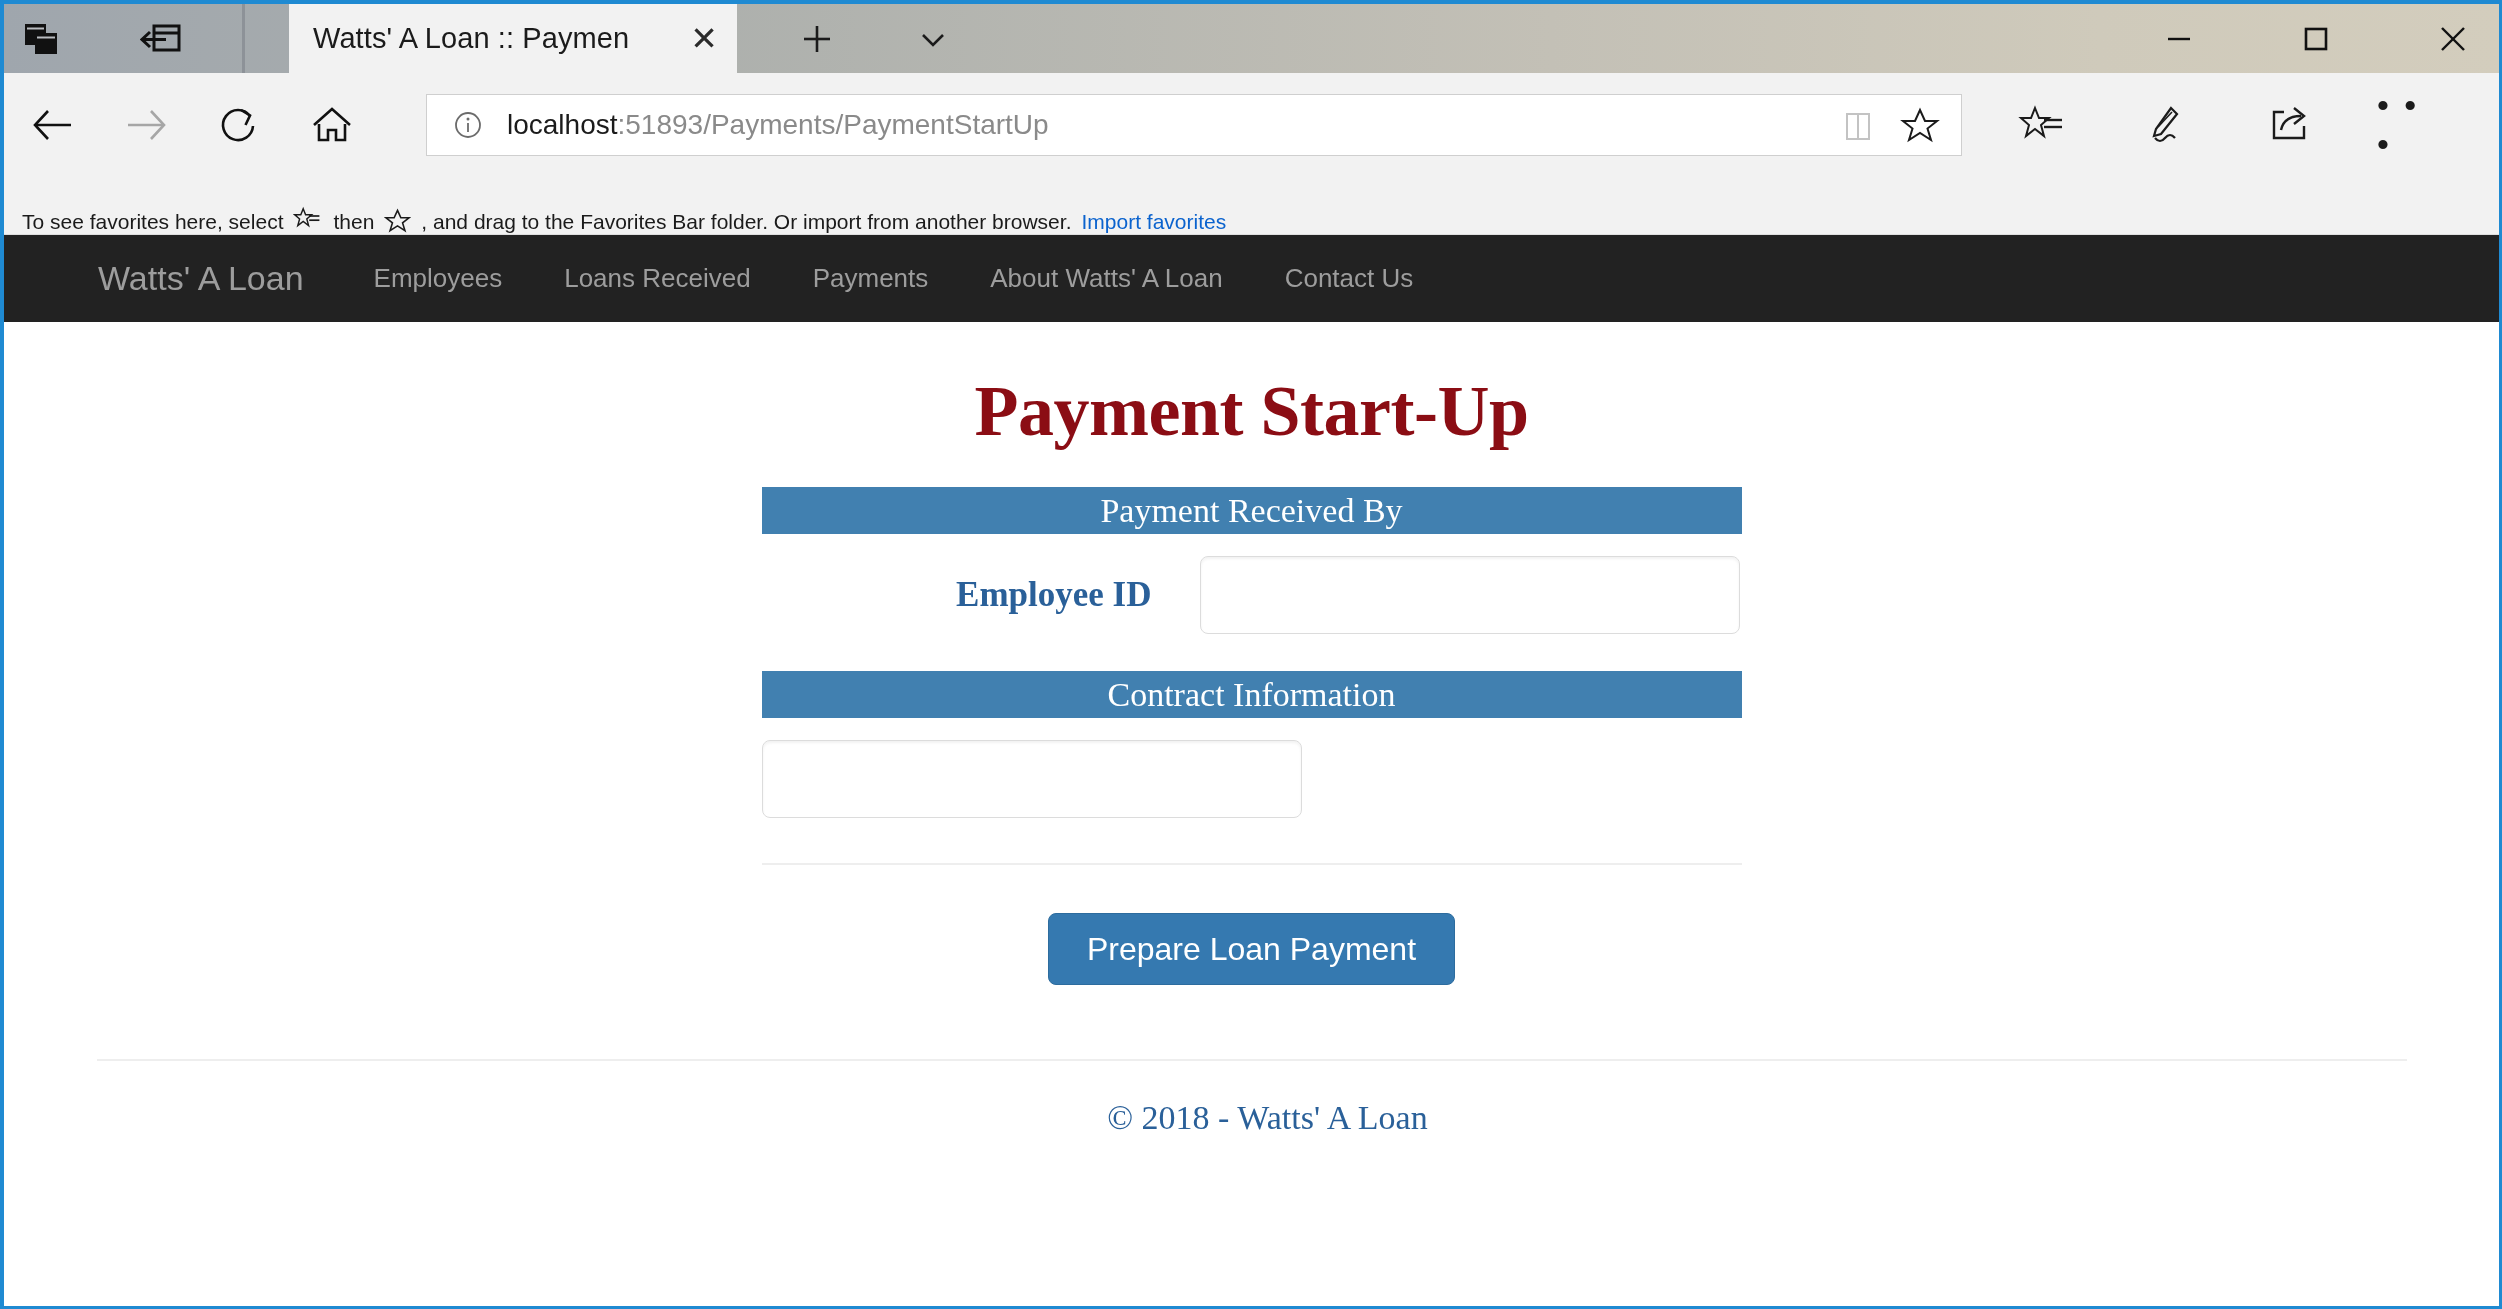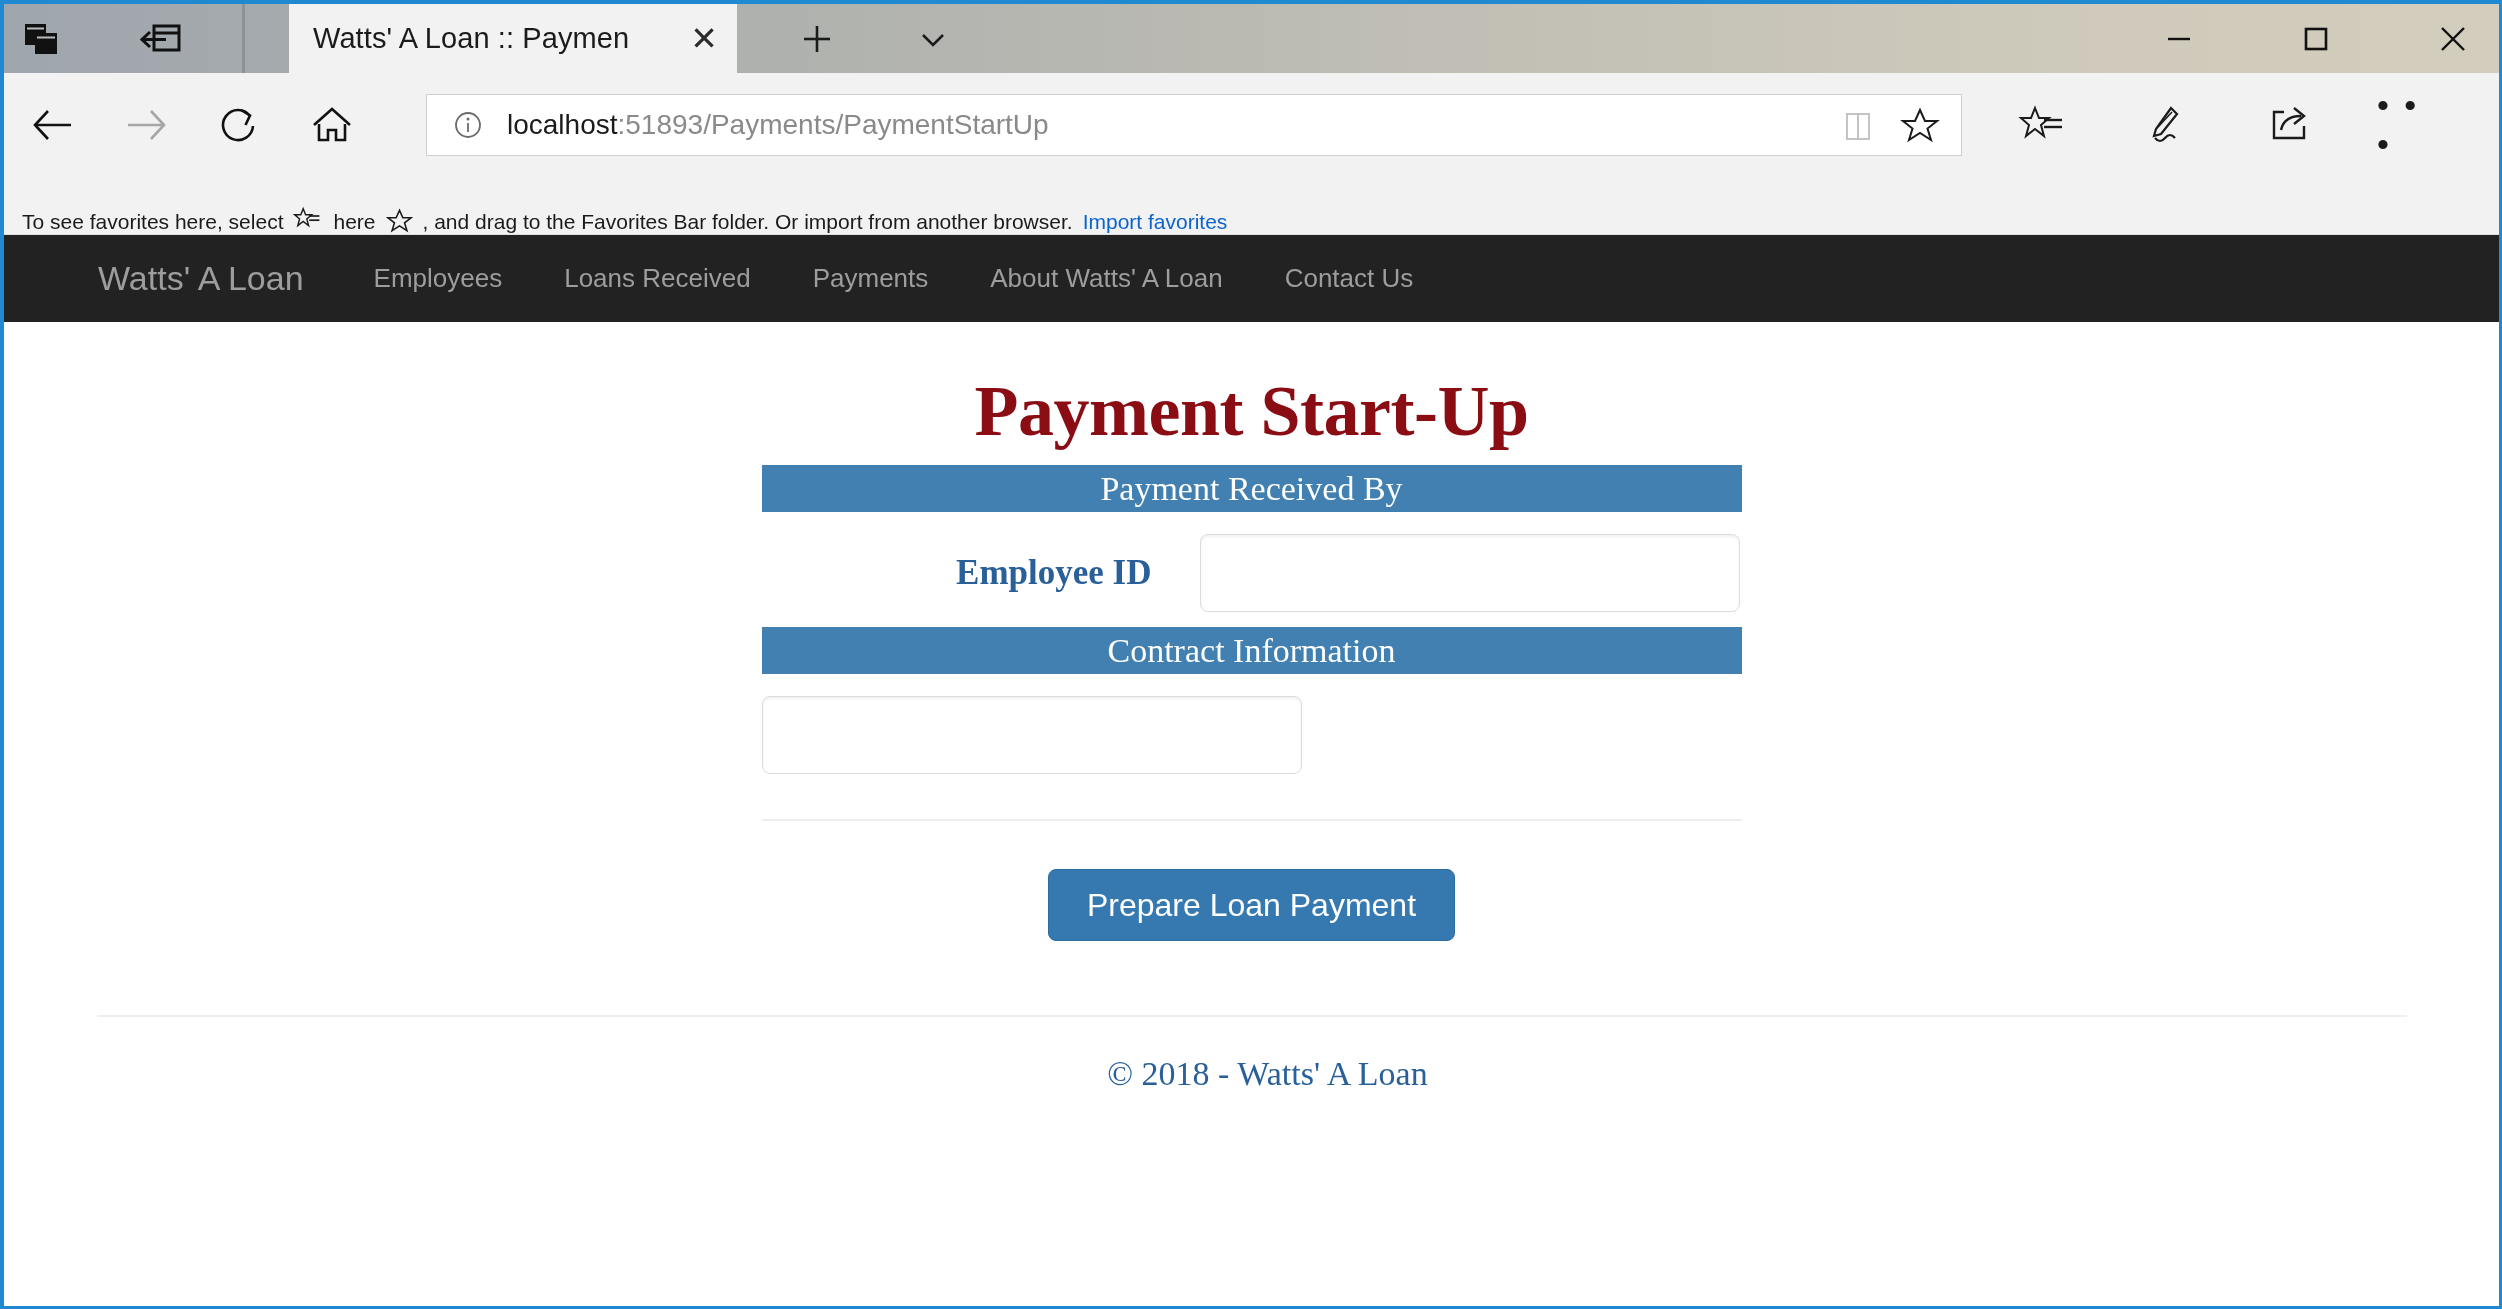--- a/index.html
+++ b/index.html
@@ -196,21 +196,21 @@
   }
 
   .section-head {
     background: #4180b0;
     color: #ffffff;
     font-family: "Liberation Serif", serif;
     font-size: 34px;
     text-align: center;
     height: 47px;
     line-height: 47px;
-    margin-top: 12px;
+    margin-top: 34px;
   }
 
   .form-row {
     display: flex;
     align-items: center;
     margin-top: 19px;
     height: 84px;
   }
   .form-label {
     width: 438px;
@@ -421,21 +421,21 @@
 
   <div id="favbar">
     <span>To see favorites here, select</span>
     <span class="glyph">
       <svg width="30" height="30" viewBox="0 0 50 50">
         <polygon points="17,8 21,18 31,18 23,25 26,36 17,29 8,36 11,25 3,18 13,18" fill="none" stroke="#1b1b1b" stroke-width="2.4"></polygon>
         <line x1="27" y1="20" x2="44" y2="20" stroke="#1b1b1b" stroke-width="2.8"></line>
         <line x1="27" y1="27" x2="44" y2="27" stroke="#1b1b1b" stroke-width="2.8"></line>
       </svg>
     </span>
-    <span>here</span>
+    <span>then</span>
     <span class="glyph">
       <svg width="27" height="27" viewBox="0 0 40 40">
         <polygon points="20,5 25,16 37,16 27.5,23.5 31,35 20,28 9,35 12.5,23.5 3,16 15,16" fill="none" stroke="#1b1b1b" stroke-width="2.4"></polygon>
       </svg>
     </span>
     <span>, and drag to the Favorites Bar folder. Or import from another browser.</span>
     <a href="#">Import favorites</a>
   </div>
 
   <div id="page">

